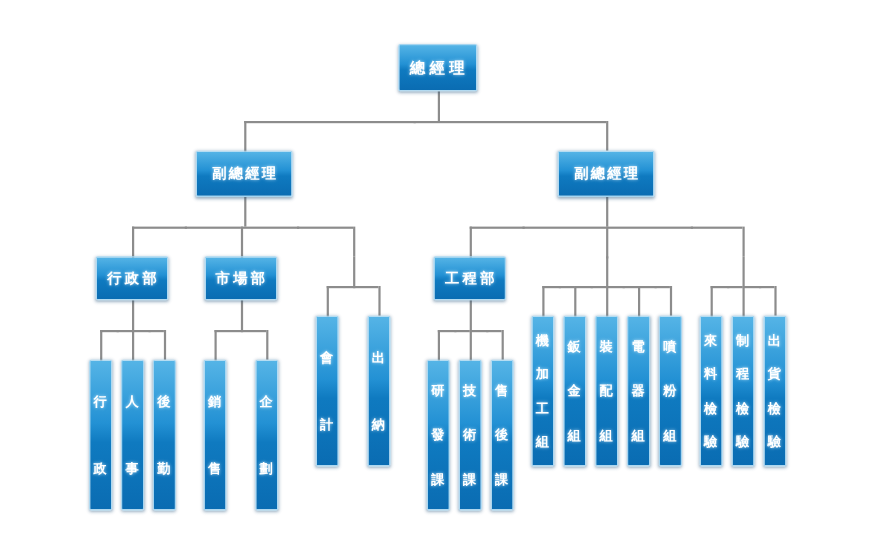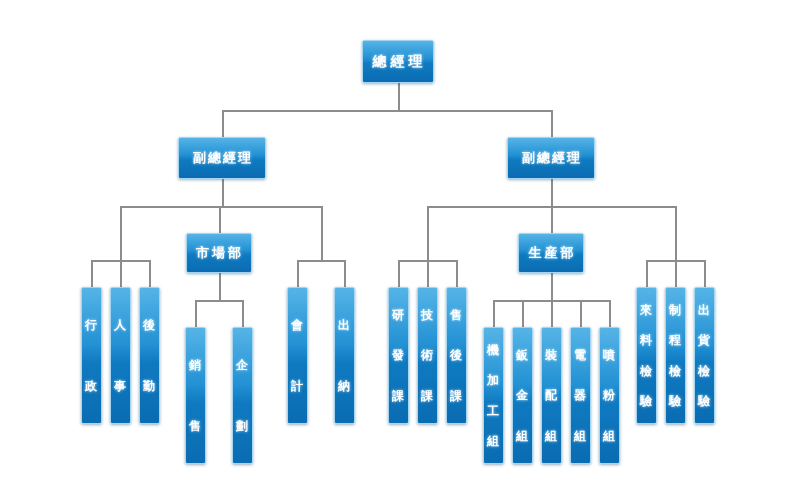--- a/index.html
+++ b/index.html
@@ -99,20 +99,21 @@
   <ul class="tree">
     <li>
       <div class="box gm">總經理</div>
       <ul>
 
         <li>
           <div class="box vp">副總經理</div>
           <ul>
 
             <li>
+              <div class="box dept">行政部</div>
               <ul>
                 <li>
                     <div class="box vnode">
                       <span>行</span>
                       <span>政</span>
                     </div>
                   </li>
                 <li>
                     <div class="box vnode">
                       <span>人</span>
@@ -164,20 +165,21 @@
             </li>
 
           </ul>
         </li>
 
         <li>
           <div class="box vp">副總經理</div>
           <ul>
 
             <li>
+              <div class="box dept">工程部</div>
               <ul>
                 <li>
                     <div class="box vnode">
                       <span>研</span>
                       <span>發</span>
                       <span>課</span>
                     </div>
                   </li>
                 <li>
                     <div class="box vnode">
@@ -190,21 +192,20 @@
                     <div class="box vnode">
                       <span>售</span>
                       <span>後</span>
                       <span>課</span>
                     </div>
                   </li>
               </ul>
             </li>
 
             <li>
-              <div class="box dept">生産部</div>
               <ul>
                 <li>
                     <div class="box vnode">
                       <span>機</span>
                       <span>加</span>
                       <span>工</span>
                       <span>組</span>
                     </div>
                   </li>
                 <li>

